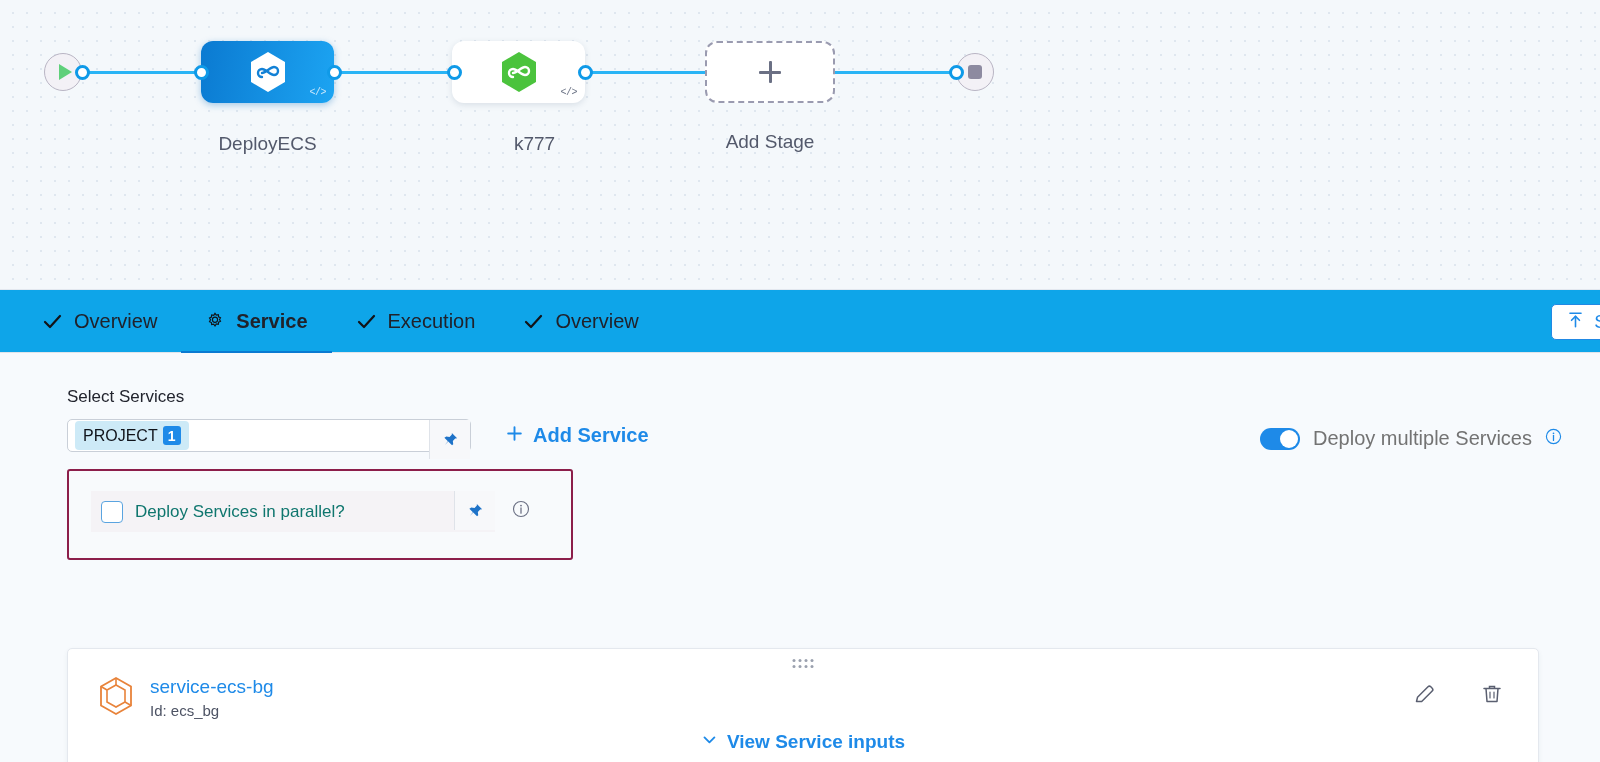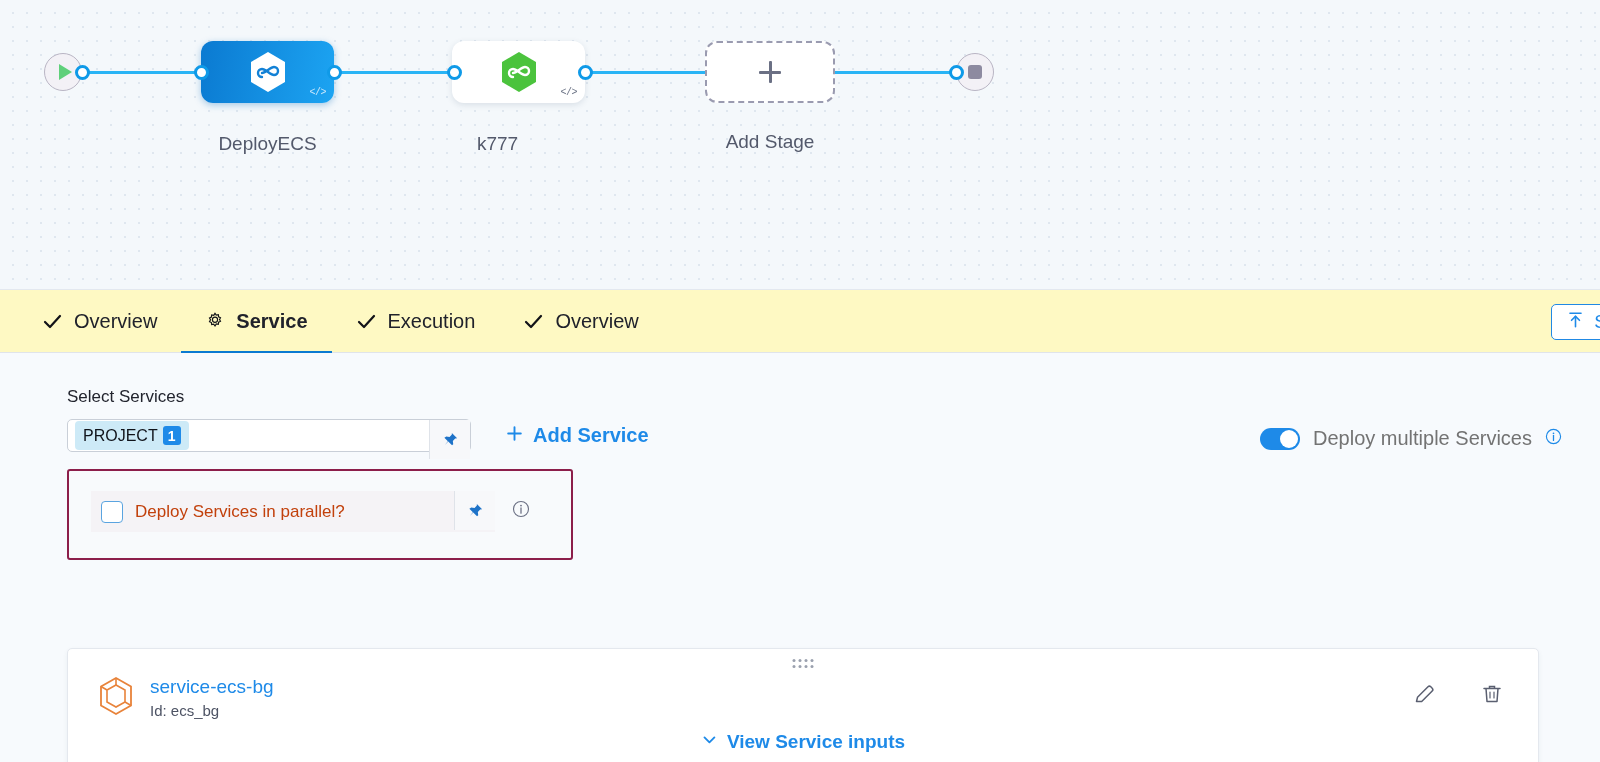--- a/index.html
+++ b/index.html
@@ -110,28 +110,28 @@
 
   .stage-label {
     position: absolute;
     top: 133px;
     font-size: 19px;
     color: #53596b;
     text-align: center;
     white-space: nowrap;
   }
   .stage-label.l1 { left: 201px; width: 133px; }
-  .stage-label.l2 { left: 431px; width: 133px; }
+  .stage-label.l2 { left: 468px; width: 133px; }
   .stage-label.l3 { left: 705px; width: 130px; top: 131px; }
 
   
   .tabbar {
     position: relative;
     height: 63px;
-    background: #fef9c3;
+    background: #0ea5e9;
     border-bottom: 1px solid #e0e4ea;
     display: flex;
     align-items: center;
     padding-left: 38px;
   }
   .tab {
     display: flex; align-items: center; gap: 11px;
     height: 63px;
     padding: 0 24px;
     font-size: 20px;
@@ -263,21 +263,21 @@
     display: flex; align-items: center;
     position: relative;
   }
   .cbx {
     margin-left: 10px;
     width: 22px; height: 22px;
     border: 1.5px solid #5aa4e0;
     border-radius: 4px;
     background: #fff;
   }
-  .parallel-text { margin-left: 12px; font-size: 17px; color: #c2410c; }
+  .parallel-text { margin-left: 12px; font-size: 17px; color: #0f766e; }
   .info-outside {
     position: absolute;
     left: 443px; top: 29px;
   }
 
   
   .service-card {
     position: absolute;
     left: 67px; top: 295px;
     width: 1472px; height: 140px;

